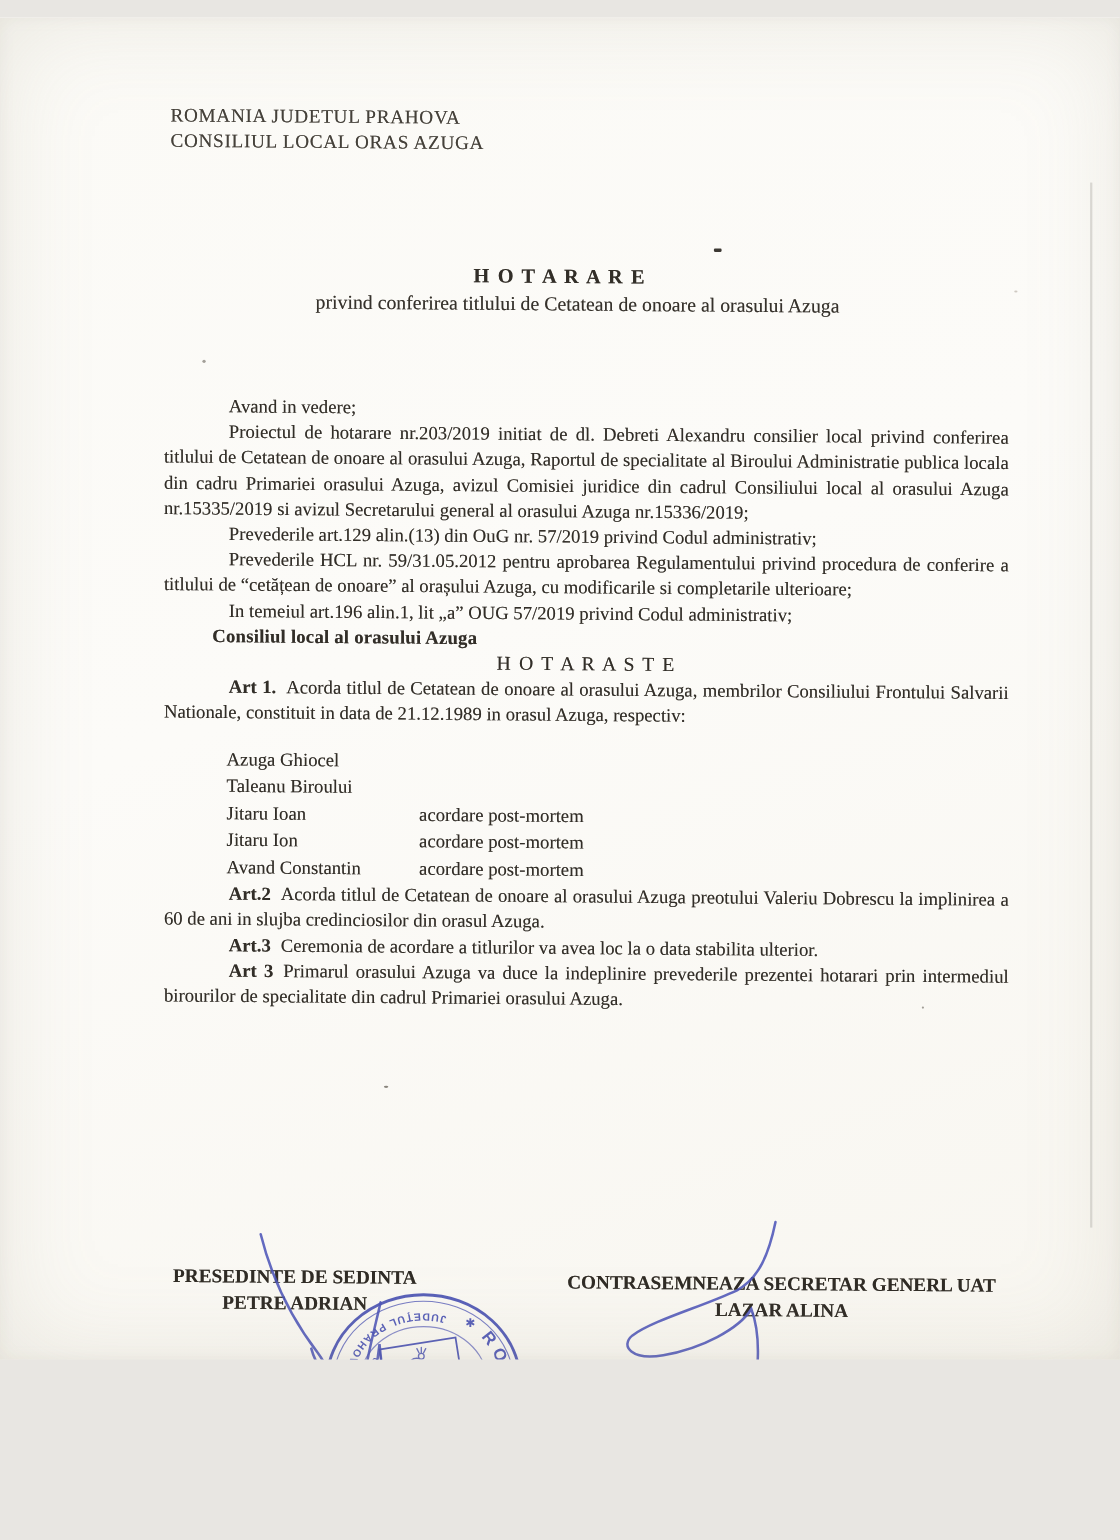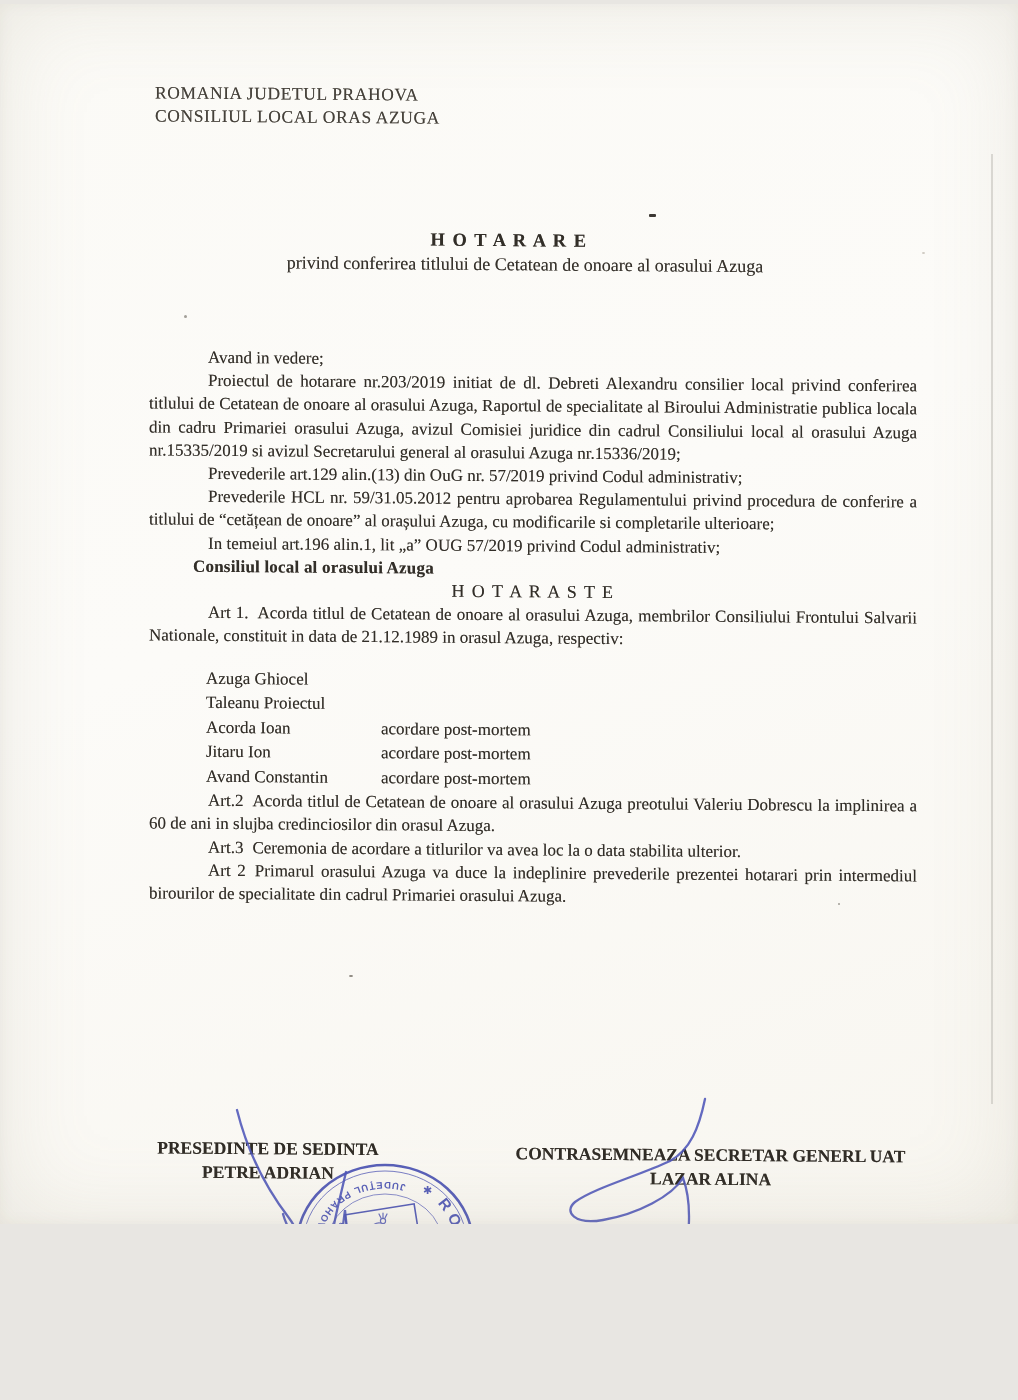--- a/index.html
+++ b/index.html
@@ -1,19 +1,19 @@
 <!DOCTYPE html>
 <html><head>
 <meta charset="utf-8">
 <style>
   html,body{margin:0;padding:0;background:#e8e6e2;}
   .page{
     position:relative;
     width:1018px;height:1220px;
-    margin:4px auto;
+    margin:16px auto;
     background:linear-gradient(160deg,#fbfaf6 0%,#fcfbf8 45%,#f8f6f0 100%);
     overflow:hidden;
     font-family:"Liberation Serif","DejaVu Serif",serif;
     color:#35312b;
   }
   .page::after{
     content:"";position:absolute;inset:0;pointer-events:none;
     box-shadow:inset 0 0 90px rgba(150,140,120,.16), inset 0 0 14px rgba(160,150,130,.10);
   }
   .skew{position:absolute;inset:0;transform:skewY(0.45deg);transform-origin:100px 0;}
@@ -31,21 +31,21 @@
   .doc-body p{margin:0;}
   .indent{text-indent:59px;}
   .left{text-align:left;}
   .temei{margin-top:13px;}
   .council{margin-top:15px;font-weight:bold;text-indent:44px;text-align:left;letter-spacing:.2px;}
   .decides{margin-top:20px;text-align:center;font-size:18px;letter-spacing:1.5px;}
   .art1{margin-top:16px;}
   .art2{margin-top:32px;}
   .art3{margin-top:28px;text-align:left;}
   .art4{margin-top:14px;}
-  .b{font-weight:normal;margin-right:9px;}
+  .b{font-weight:bold;margin-right:9px;}
   .names{margin-top:19px;padding-left:57px;line-height:24.5px;text-align:left;}
   .hname{display:inline-block;width:175px;}
   
   .sig-president{position:absolute;left:118px;top:1131px;width:300px;text-align:center;font-weight:bold;font-size:17.5px;line-height:24px;color:#302c26;}
   .sig-secretary{position:absolute;left:488px;top:1134px;width:445px;text-align:center;font-weight:bold;font-size:17.5px;line-height:24px;color:#302c26;}
   .place-date{position:absolute;left:143px;top:1251px;font-weight:bold;font-size:18px;line-height:23.5px;color:#302c26;}
   
   .stamp{position:absolute;left:291px;top:1157px;width:189px;height:170px;opacity:.92;}
   .sig-ink{position:absolute;left:0;top:0;width:1018px;height:1400px;pointer-events:none;}
   
@@ -83,29 +83,29 @@
       <p class="indent left">Prevederile art.129 alin.(13) din OuG nr. 57/2019 privind Codul administrativ;</p>
       <p class="indent">Prevederile HCL nr. 59/31.05.2012 pentru aprobarea Regulamentului privind procedura de conferire a titlului de “cetățean de onoare” al orașului Azuga, cu modificarile si completarile ulterioare;</p>
       <p class="indent left temei">In temeiul art.196 alin.1, lit „a” OUG 57/2019 privind Codul administrativ;</p>
       <p class="council">Consiliul local al orasului Azuga</p>
       <p class="decides">H O T A R A S T E</p>
 
       <p class="indent art1"><span class="b">Art 1.</span><span>Acorda titlul de Cetatean de onoare al orasului Azuga, membrilor Consiliului Frontului Salvarii Nationale, constituit in data de 21.12.1989 in orasul Azuga, respectiv:</span></p>
 
       <div class="names">
         <div><span class="hname">Azuga Ghiocel</span><span></span></div>
-        <div><span class="hname">Taleanu Proiectul</span><span></span></div>
-        <div><span class="hname">Acorda Ioan</span><span>acordare post-mortem</span></div>
+        <div><span class="hname">Taleanu Biroului</span><span></span></div>
+        <div><span class="hname">Jitaru Ioan</span><span>acordare post-mortem</span></div>
         <div><span class="hname">Jitaru Ion</span><span>acordare post-mortem</span></div>
         <div><span class="hname">Avand Constantin</span><span>acordare post-mortem</span></div>
       </div>
 
       <p class="indent art2"><span class="b">Art.2</span><span>Acorda titlul de Cetatean de onoare al orasului Azuga preotului Valeriu Dobrescu la implinirea a 60 de ani in slujba credinciosilor din orasul Azuga.</span></p>
       <p class="indent art3"><span class="b">Art.3</span><span>Ceremonia de acordare a titlurilor va avea loc la o data stabilita ulterior.</span></p>
-      <p class="indent art4"><span class="b">Art 2</span><span>Primarul orasului Azuga va duce la indeplinire prevederile prezentei hotarari prin intermediul birourilor de specialitate din cadrul Primariei orasului Azuga.</span></p>
+      <p class="indent art4"><span class="b">Art 3</span><span>Primarul orasului Azuga va duce la indeplinire prevederile prezentei hotarari prin intermediul birourilor de specialitate din cadrul Primariei orasului Azuga.</span></p>
     </div>
 
     <div class="sig-president soft">
       <div>PRESEDINTE DE SEDINTA</div>
       <div>PETRE  ADRIAN</div>
     </div>
     <div class="sig-secretary soft">
       <div>CONTRASEMNEAZA SECRETAR GENERL UAT</div>
       <div>LAZAR  ALINA</div>
     </div>

